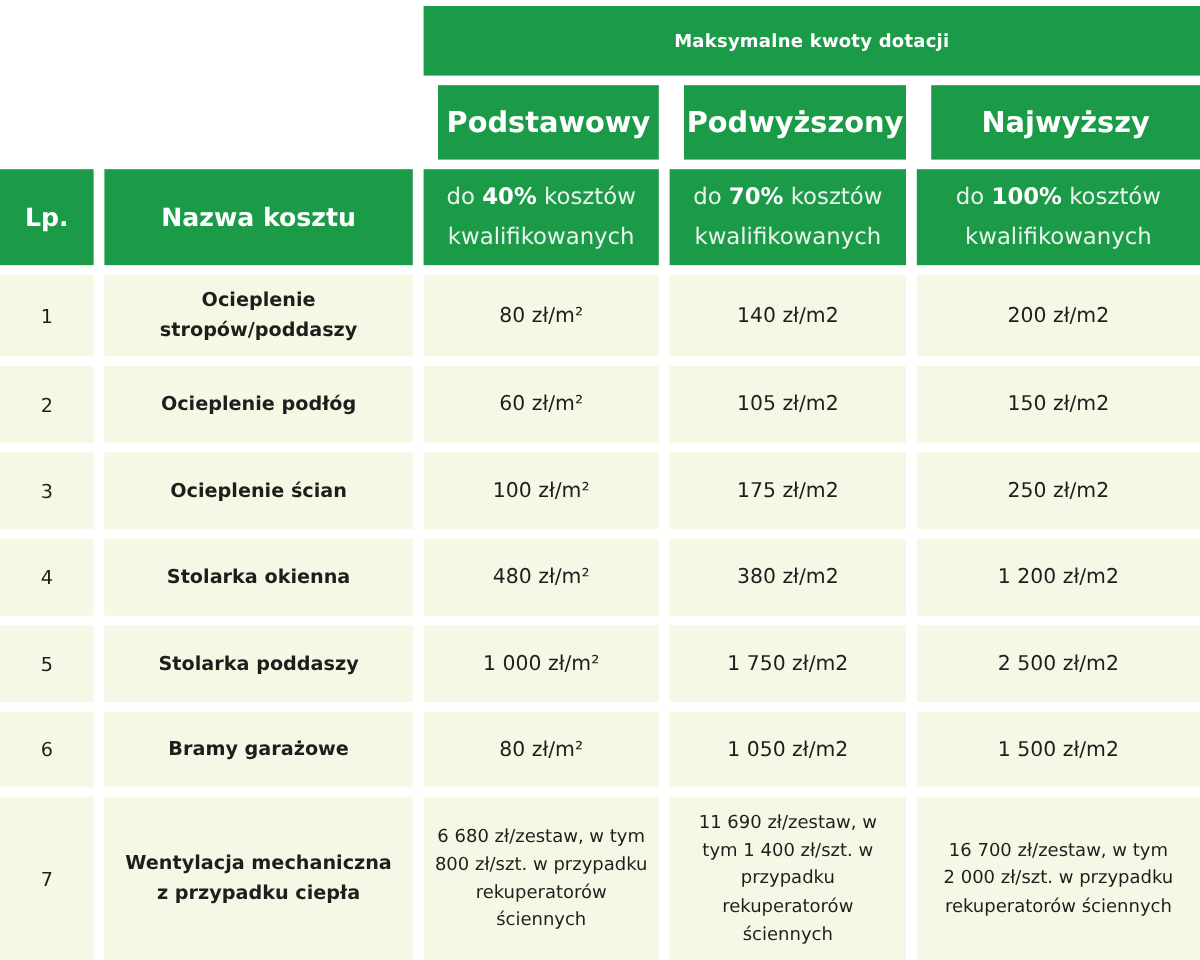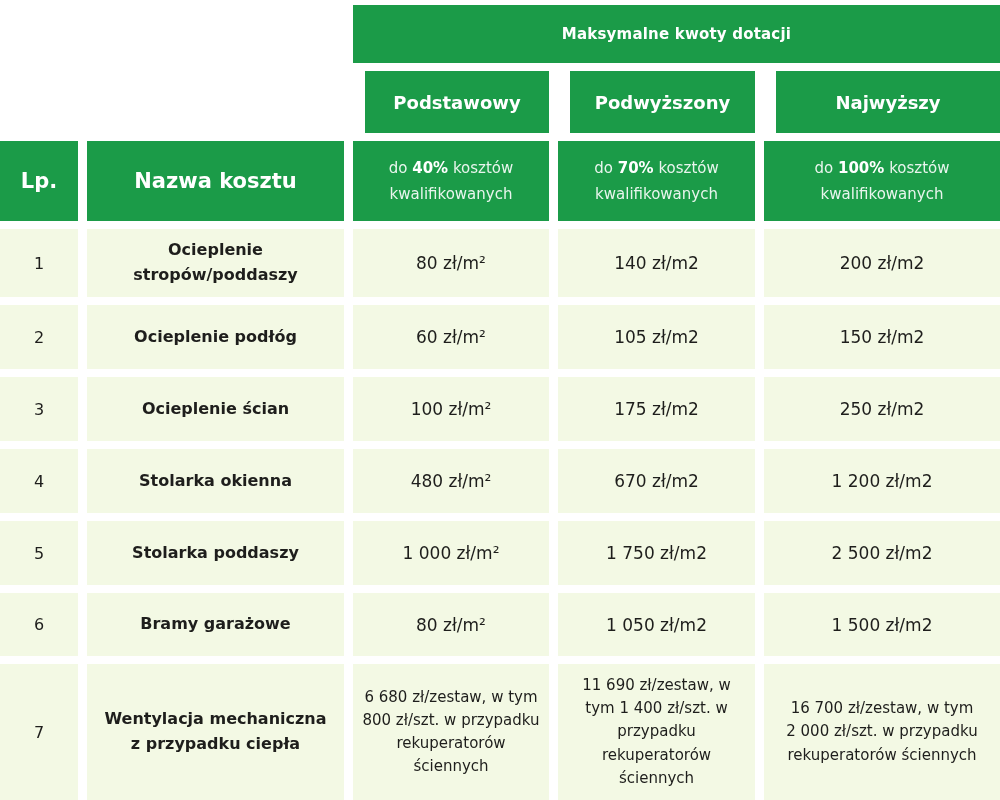--- a/index.html
+++ b/index.html
@@ -19,23 +19,23 @@
     padding-top: 5px;
   }
   .cell {
     display: flex; align-items: center; justify-content: center;
     text-align: center;
   }
   .green { background: #1b9b48; color: #ffffff; }
   .light { background: #f3f9e4; color: #1e1e1c; }
 
   .band   { font-size: 15px; font-weight: 700; letter-spacing: .2px; }
-  .tier   { font-size: 18px; font-weight: 700; margin-left: 12px; }
+  .tier   { font-size: 24px; font-weight: 700; margin-left: 12px; }
   .colhdr { font-size: 21px; font-weight: 700; }
-  .limit  { font-size: 15px; line-height: 1.75; color: rgba(255,255,255,.9); padding: 12px 14px; }
+  .limit  { font-size: 19px; line-height: 1.75; color: rgba(255,255,255,.9); padding: 12px 14px; }
   .limit .pct { font-weight: 700; color: #ffffff; }
 
   .num  { font-size: 16px; }
   .name { font-size: 16px; font-weight: 700; line-height: 1.55; white-space: pre-line; padding: 0 8px; }
   .val  { font-size: 17px; padding: 0 10px; }
   .val-multi { font-size: 15px; line-height: 1.55; padding: 0 8px; }
 
   
   .c1{grid-column:1} .c2{grid-column:2} .c3{grid-column:3} .c4{grid-column:4} .c5{grid-column:5}
   .c35{grid-column:3 / 6}
@@ -92,21 +92,21 @@
 
   <div class="cell light num c1 r6">3</div>
   <div class="cell light name c2 r6">Ocieplenie ścian</div>
   <div class="cell light val c3 r6">100 zł/m²</div>
   <div class="cell light val c4 r6">175 zł/m2</div>
   <div class="cell light val c5 r6">250 zł/m2</div>
 
   <div class="cell light num c1 r7">4</div>
   <div class="cell light name c2 r7">Stolarka okienna</div>
   <div class="cell light val c3 r7">480 zł/m²</div>
-  <div class="cell light val c4 r7">670 zł/m2</div>
+  <div class="cell light val c4 r7">380 zł/m2</div>
   <div class="cell light val c5 r7">1&nbsp;200 zł/m2</div>
 
   <div class="cell light num c1 r8">5</div>
   <div class="cell light name c2 r8">Stolarka poddaszy</div>
   <div class="cell light val c3 r8">1&nbsp;000 zł/m²</div>
   <div class="cell light val c4 r8">1&nbsp;750 zł/m2</div>
   <div class="cell light val c5 r8">2&nbsp;500 zł/m2</div>
 
   <div class="cell light num c1 r9">6</div>
   <div class="cell light name c2 r9">Bramy garażowe</div>

